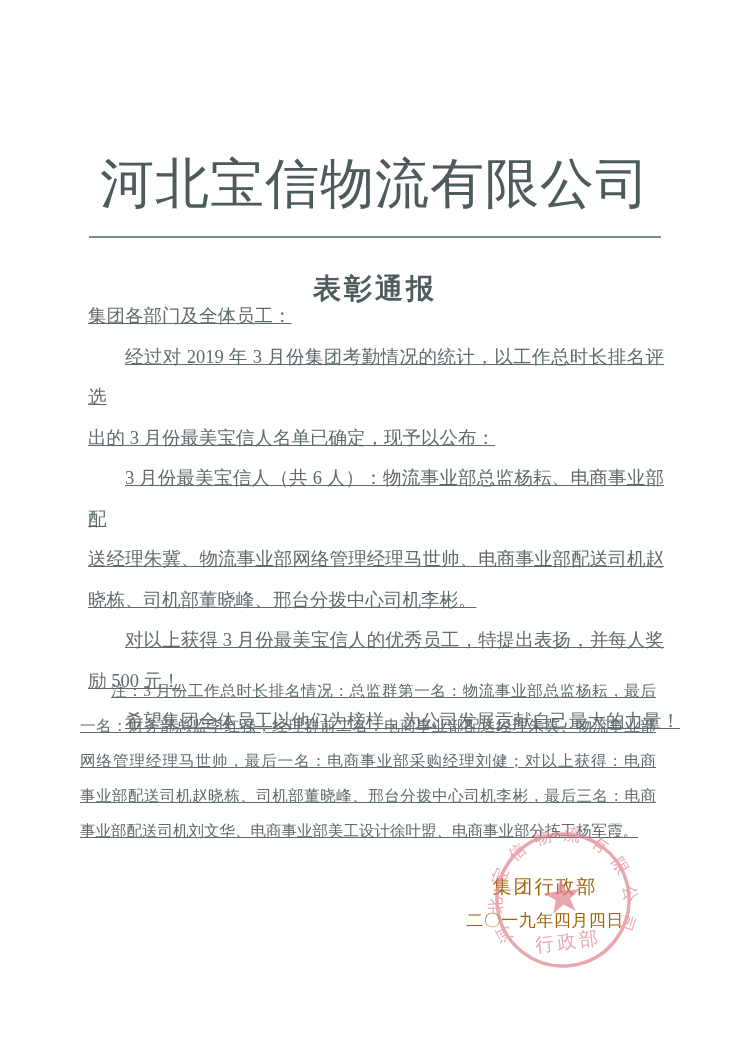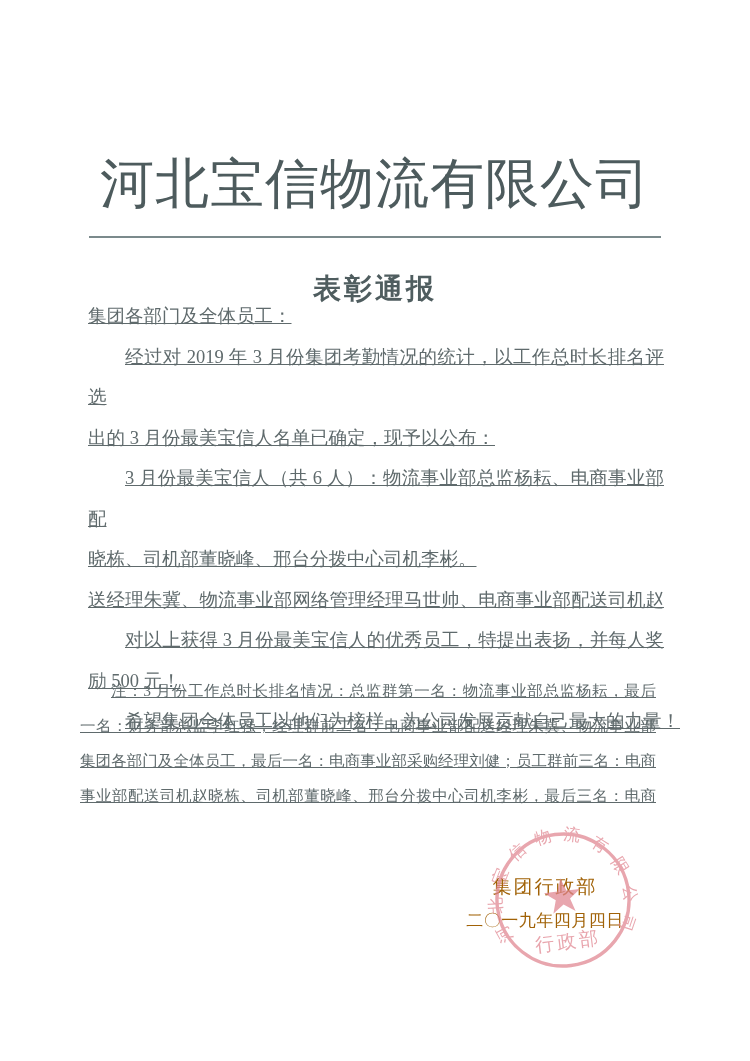--- a/index.html
+++ b/index.html
@@ -66,33 +66,34 @@
   <div class="divider"></div>
 
   <div class="notice-title">表彰通报</div>
 
   <div class="body-block">
     <div class="tline">集团各部门及全体员工：</div>
     <div>
         <div class="tline ind just">经过对 2019 年 3 月份集团考勤情况的统计，以工作总时长排名评选</div>
         <div class="tline">出的 3 月份最美宝信人名单已确定，现予以公布：</div>
         <div class="tline ind just">3 月份最美宝信人（共 6 人）：物流事业部总监杨耘、电商事业部配</div>
+        <div class="tline just">送经理朱冀、物流事业部网络管理经理马世帅、电商事业部配送司机赵</div>
         <div class="tline">晓栋、司机部董晓峰、邢台分拨中心司机李彬。</div>
-        <div class="tline just">送经理朱冀、物流事业部网络管理经理马世帅、电商事业部配送司机赵</div>
         <div class="tline ind just">对以上获得 3 月份最美宝信人的优秀员工，特提出表扬，并每人奖</div>
         <div class="tline">励 500 元！</div>
         <div class="tline ind">希望集团全体员工以他们为榜样，为公司发展贡献自己最大的力量！</div>
       </div>
   </div>
 
   <div class="note-block">
       <div class="tline ind just">注：3 月份工作总时长排名情况：总监群第一名：物流事业部总监杨耘，最后</div>
       <div class="tline just">一名：财务部总监李红强；经理群前二名：电商事业部配送经理朱冀、物流事业部</div>
-      <div class="tline just">集团各部门及全体员工，最后一名：电商事业部采购经理刘健；员工群前三名：电商</div>
+      <div class="tline just">网络管理经理马世帅，最后一名：电商事业部采购经理刘健；对以上获得：电商</div>
       <div class="tline just">事业部配送司机赵晓栋、司机部董晓峰、邢台分拨中心司机李彬，最后三名：电商</div>
+      <div class="tline">事业部配送司机刘文华、电商事业部美工设计徐叶盟、电商事业部分拣工杨军霞。</div>
     </div>
 
   <div class="sign-block">
     <div class="signature">集团行政部</div>
     <div class="doc-date">二〇一九年四月四日</div>
   </div>
 
   <div class="stamp">
     <svg width="160" height="160" viewBox="0 0 160 160">
       <circle cx="80" cy="80" r="66" fill="none" stroke="#e0848f" stroke-width="3.4"></circle>

